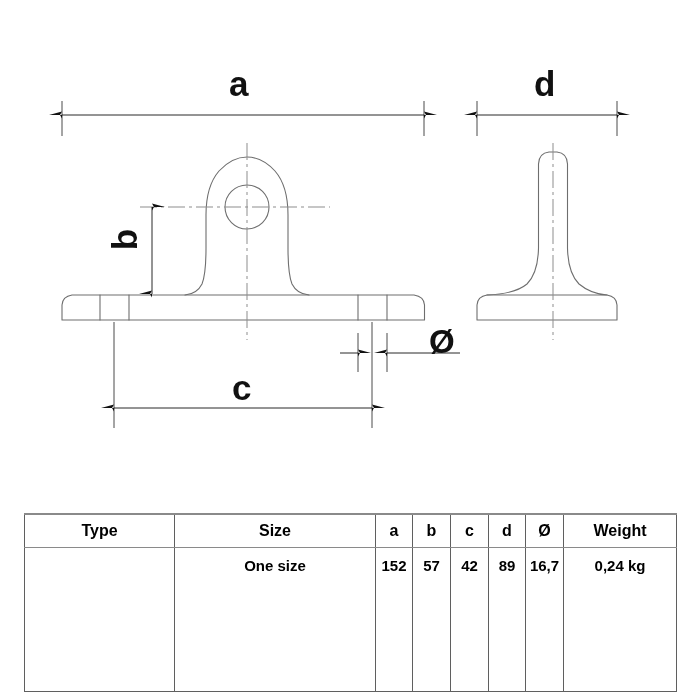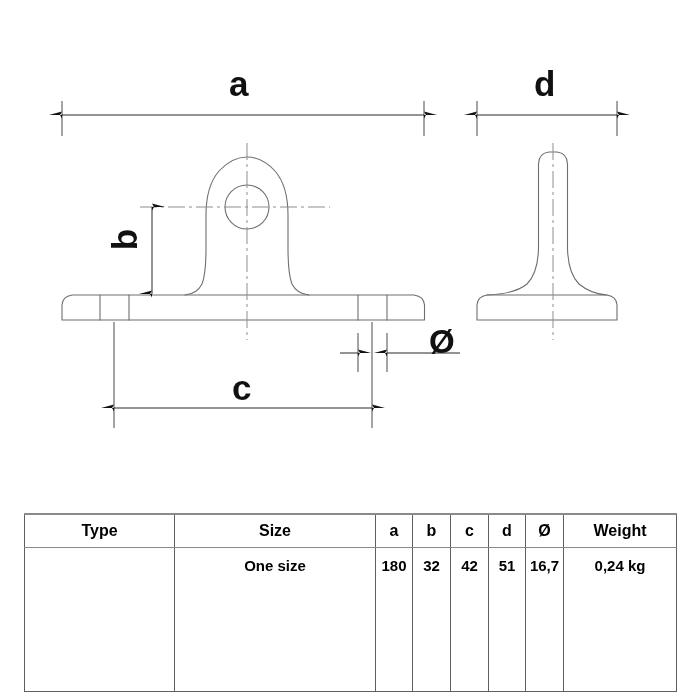--- a/index.html
+++ b/index.html
@@ -237,23 +237,23 @@
         <th>c</th>
         <th>d</th>
         <th>Ø</th>
         <th>Weight</th>
       </tr>
     </thead>
     <tbody>
       <tr>
         <td class="empty-cell"></td>
         <td>One size</td>
-        <td>180</td>
-        <td>32</td>
+        <td>152</td>
+        <td>57</td>
         <td>42</td>
-        <td>51</td>
+        <td>89</td>
         <td>16,7</td>
         <td>0,24 kg</td>
       </tr>
     </tbody>
   </table>
 
 </div>
 
 </body></html>

